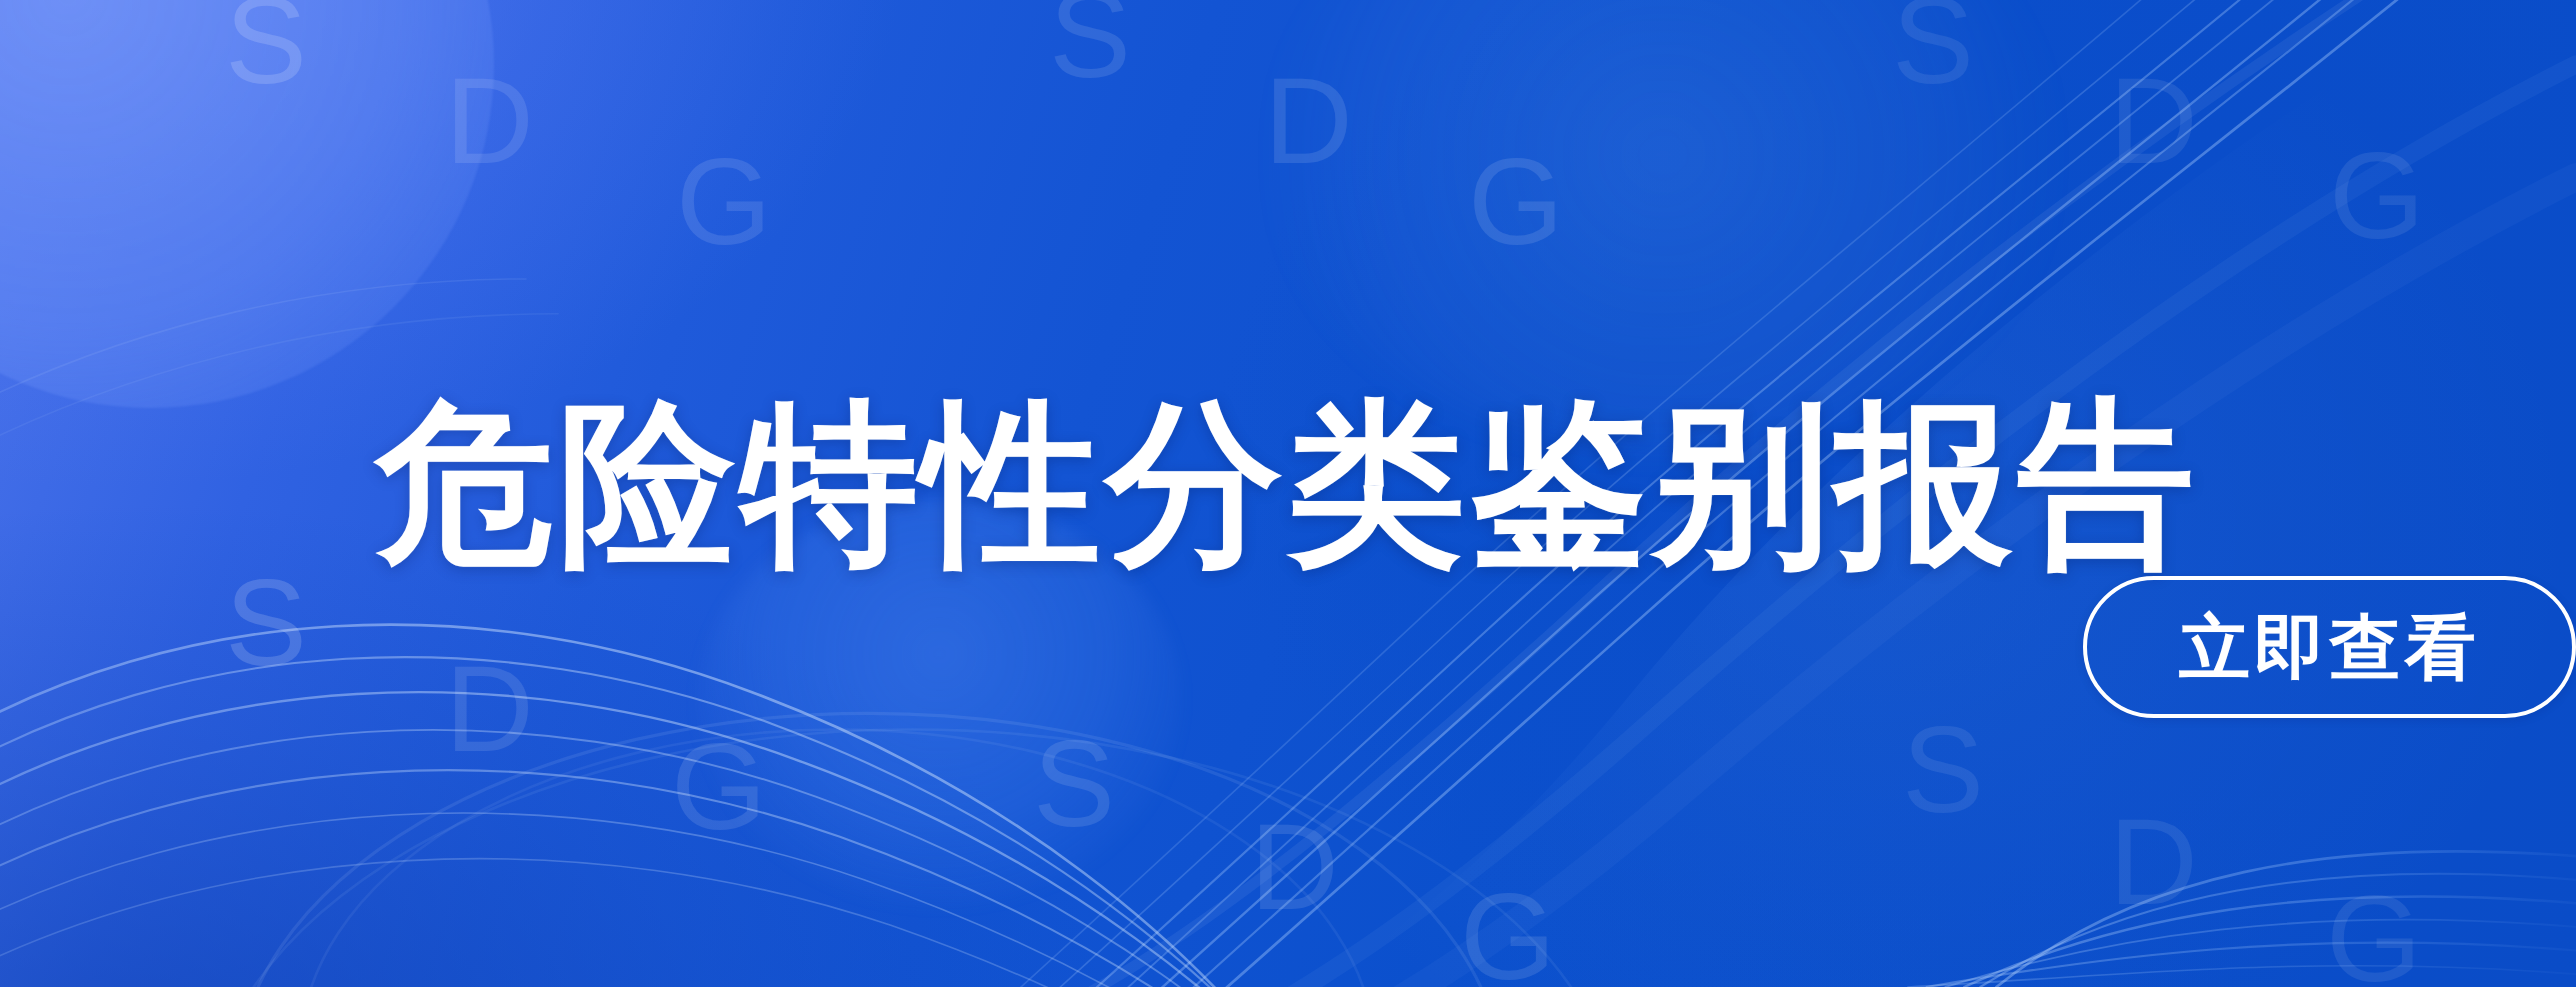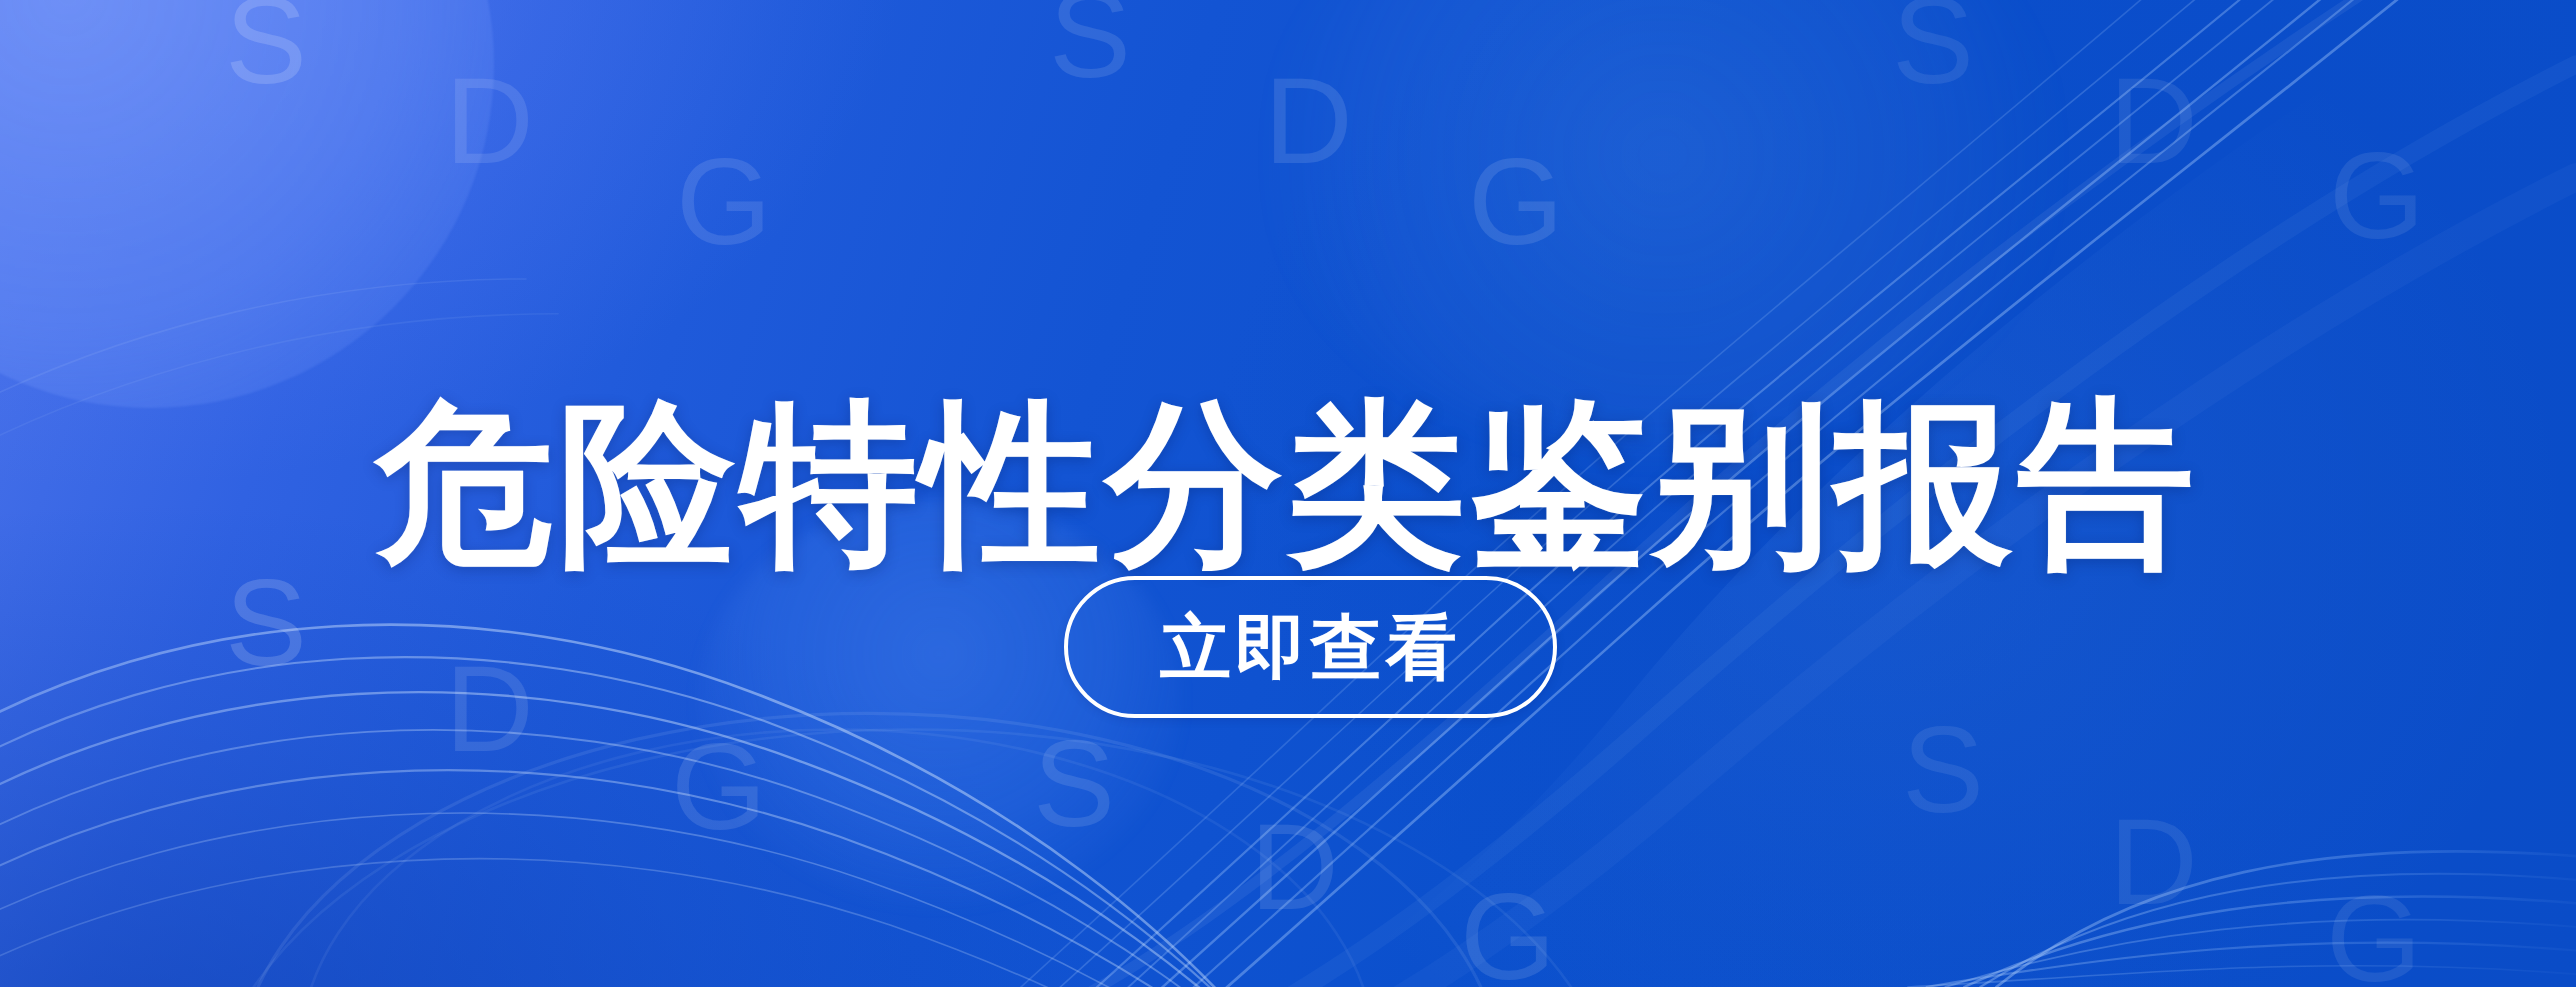--- a/index.html
+++ b/index.html
@@ -165,21 +165,21 @@
       0 3.2px 14px rgba(0,24,90,0.28);
     white-space: nowrap;
   }
 
   .cta-wrap {
     position: absolute;
     left: 0;
     right: 0;
     top: 576px;
     display: flex;
-    justify-content: center;
+    justify-content: flex-end;
     margin-left: 45px;
   }
   .cta {
     box-sizing: border-box;
     width: 493px;
     height: 142px;
     border: 4.3px solid #ffffff;
     border-radius: 71px;
     background: transparent;
     color: #ffffff;

